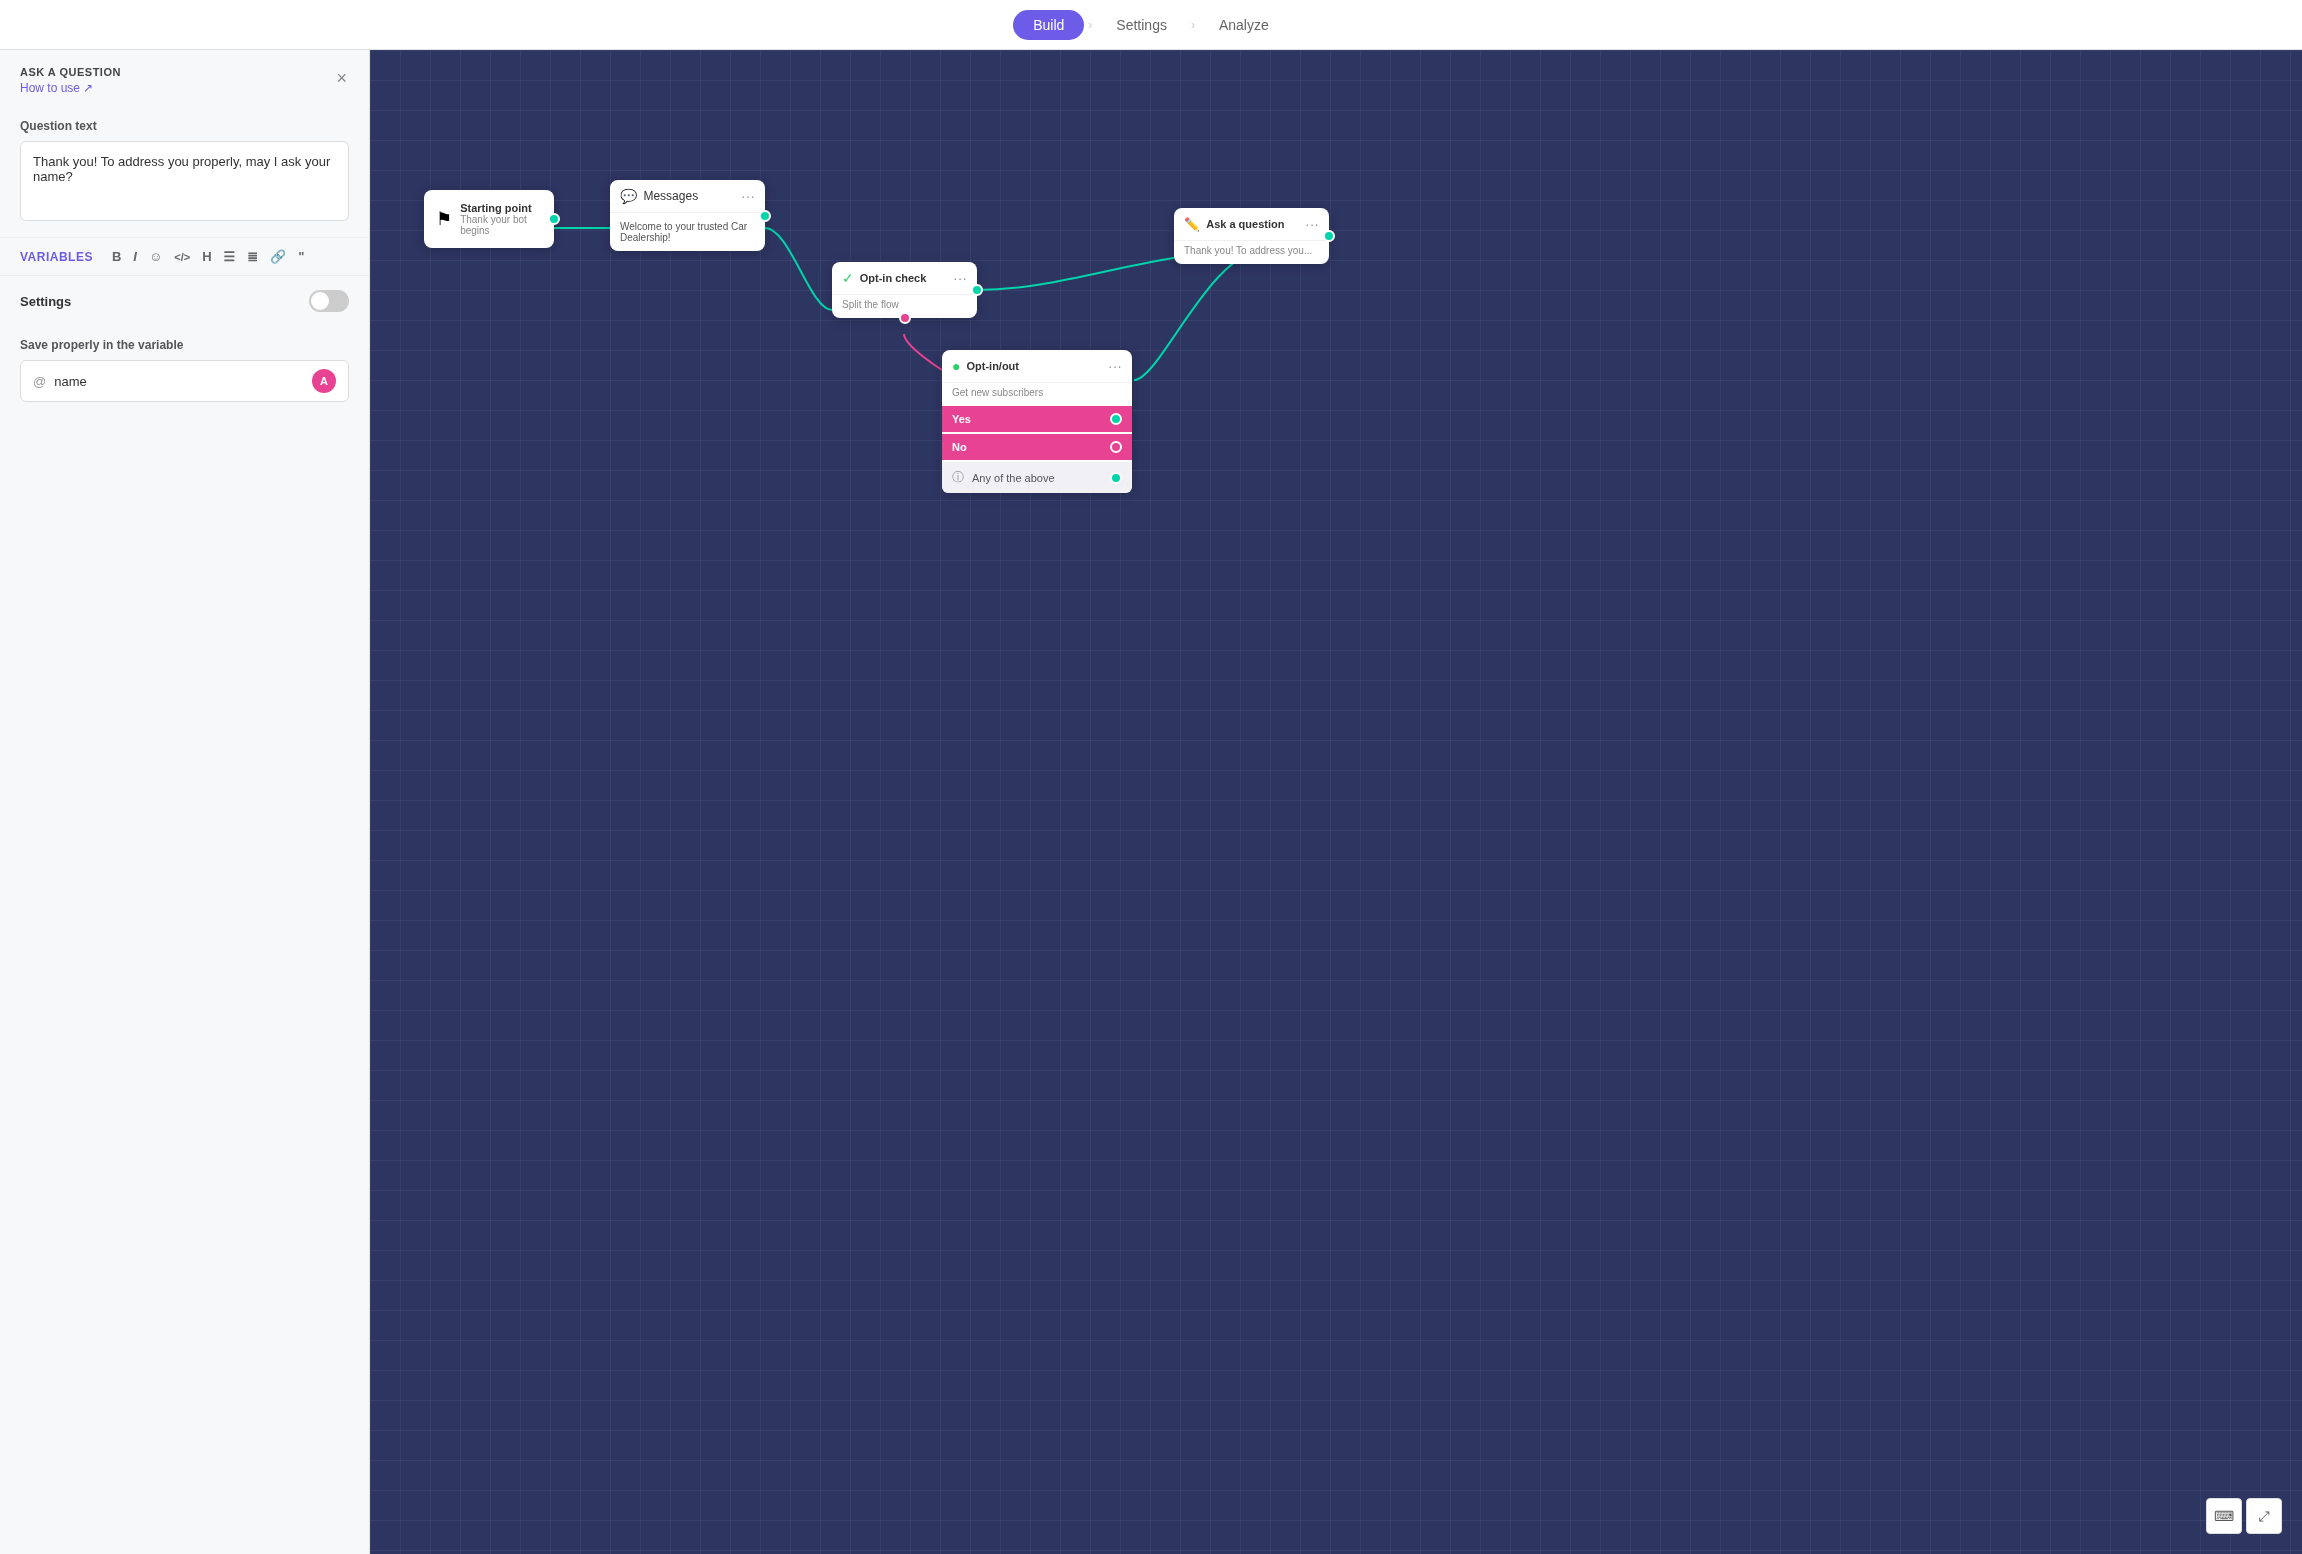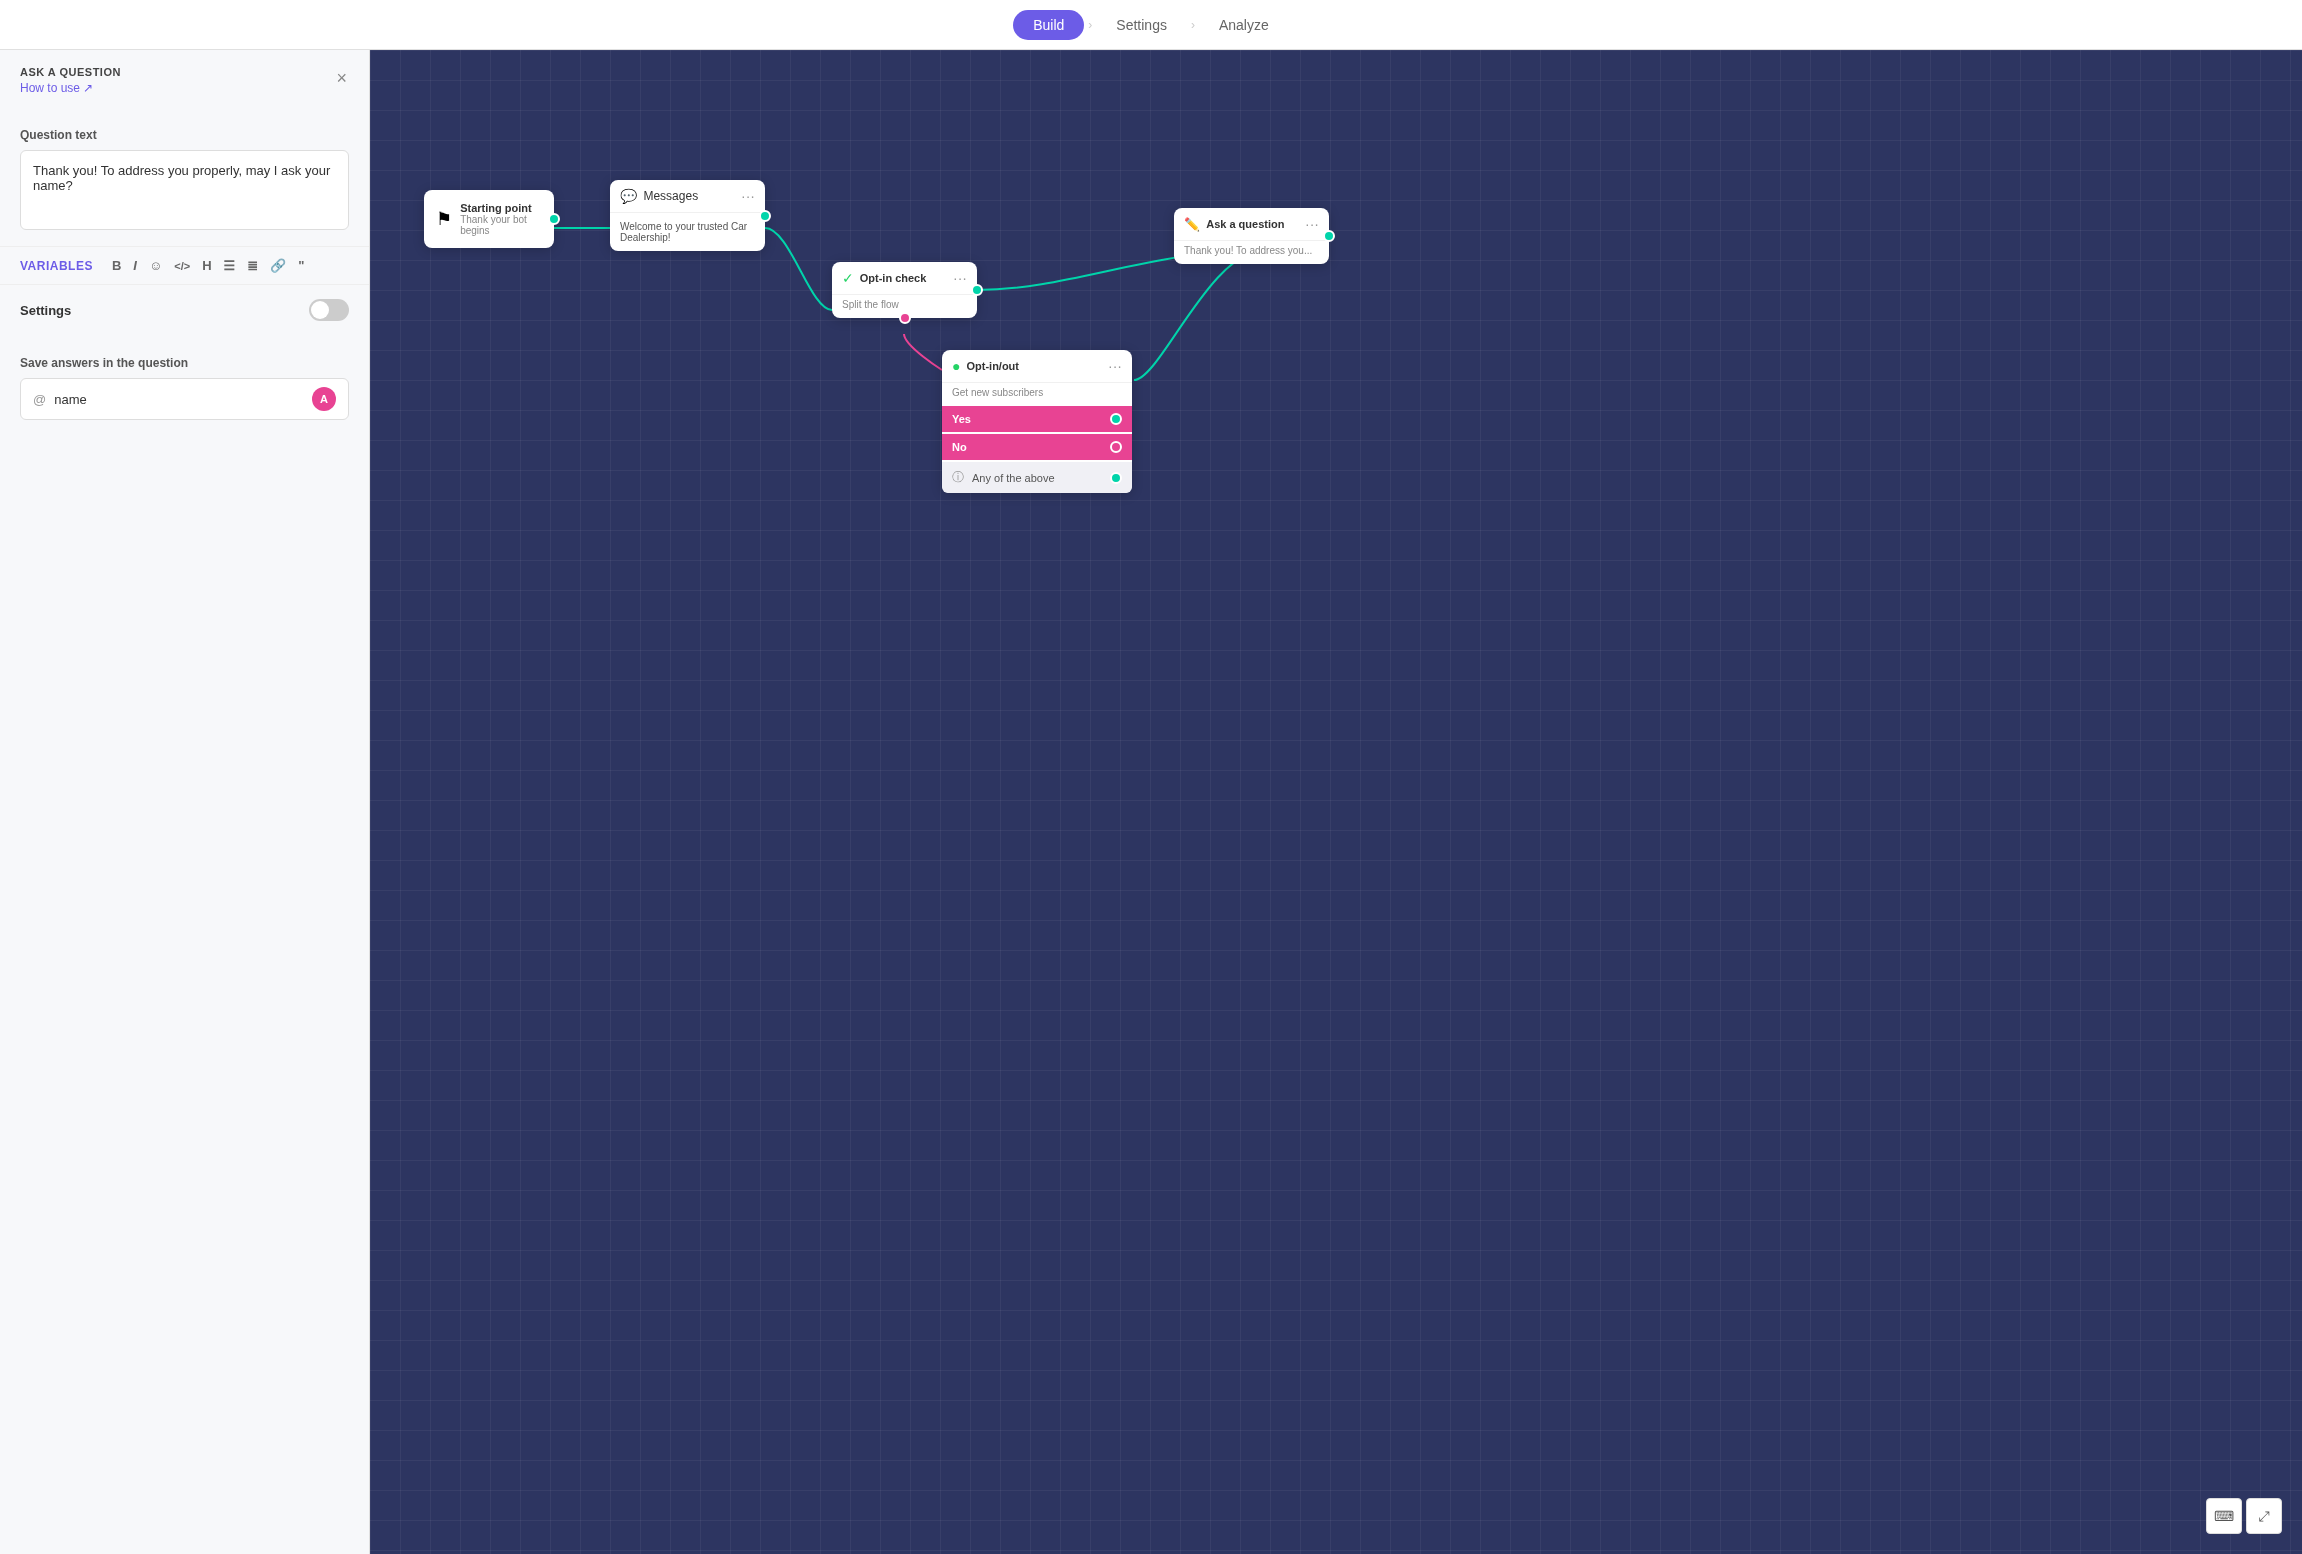--- a/index.html
+++ b/index.html
@@ -32,21 +32,21 @@
       padding: 16px 20px 12px; background: #f7f8fa;
     }
     .panel-title-area {}
     .panel-title {
       font-size: 11px; font-weight: 700; color: #444; letter-spacing: 0.5px; text-transform: uppercase;
     }
     .panel-link { font-size: 12px; color: #6c5ce7; text-decoration: none; display: flex; align-items: center; gap: 3px; margin-top: 3px; }
     .close-btn { background: none; border: none; cursor: pointer; font-size: 18px; color: #888; padding: 2px; }
 
     .panel-section { padding: 12px 20px; }
-    .section-label { font-size: 12px; font-weight: 600; color: #555; margin-bottom: 8px; margin-top: 9px; }
+    .section-label { font-size: 12px; font-weight: 600; color: #555; margin-bottom: 8px; }
 
     .question-textarea {
       width: 100%; border: 1px solid #ddd; border-radius: 6px;
       padding: 12px; font-size: 13px; color: #333; resize: none;
       background: white; min-height: 80px; font-family: inherit;
     }
 
     .toolbar {
       display: flex; align-items: center; gap: 2px;
       padding: 8px 20px; border-top: 1px solid #eee; border-bottom: 1px solid #eee;
@@ -256,21 +256,21 @@
       <button class="toolbar-btn">🔗</button>
       <button class="toolbar-btn">"</button>
     </div>
 
     <div class="settings-section">
       <span class="settings-label">Settings</span>
       <div class="toggle"></div>
     </div>
 
     <div class="save-answers-section">
-      <div class="section-label">Save answers in the question</div>
+      <div class="section-label">Save properly in the variable</div>
       <div class="variable-input">
         <span class="at-sign">@</span>
         <span class="variable-name">name</span>
         <div class="user-avatar">A</div>
       </div>
     </div>
   </div>
 
   <div class="canvas">
     <div class="canvas-grid"></div>

